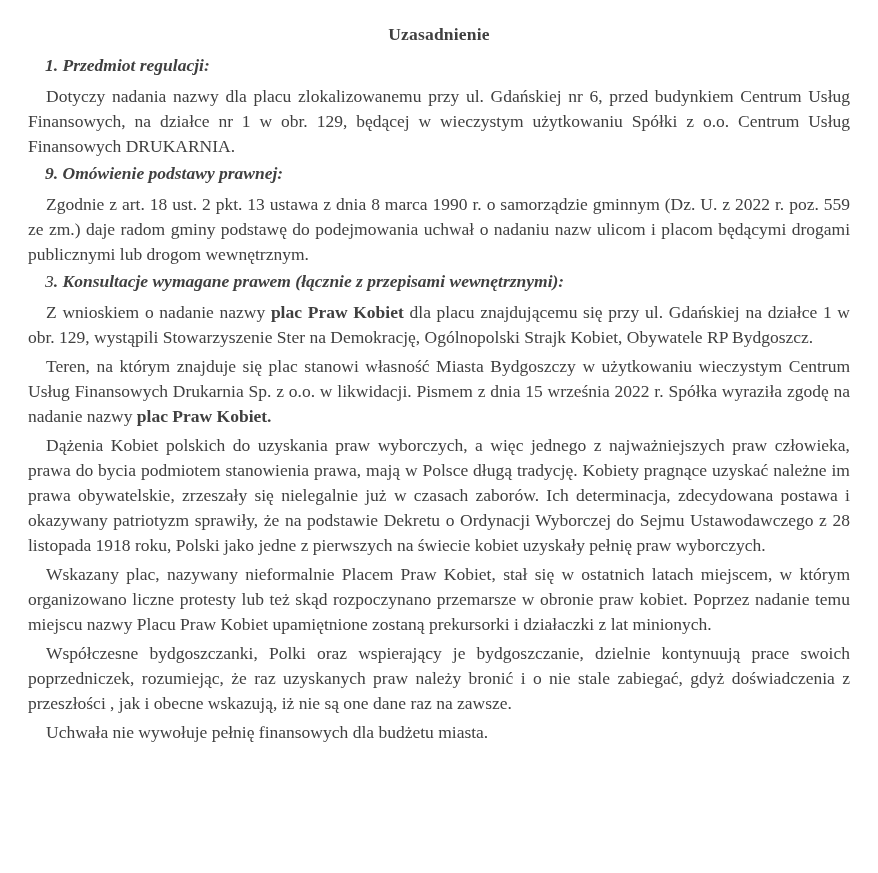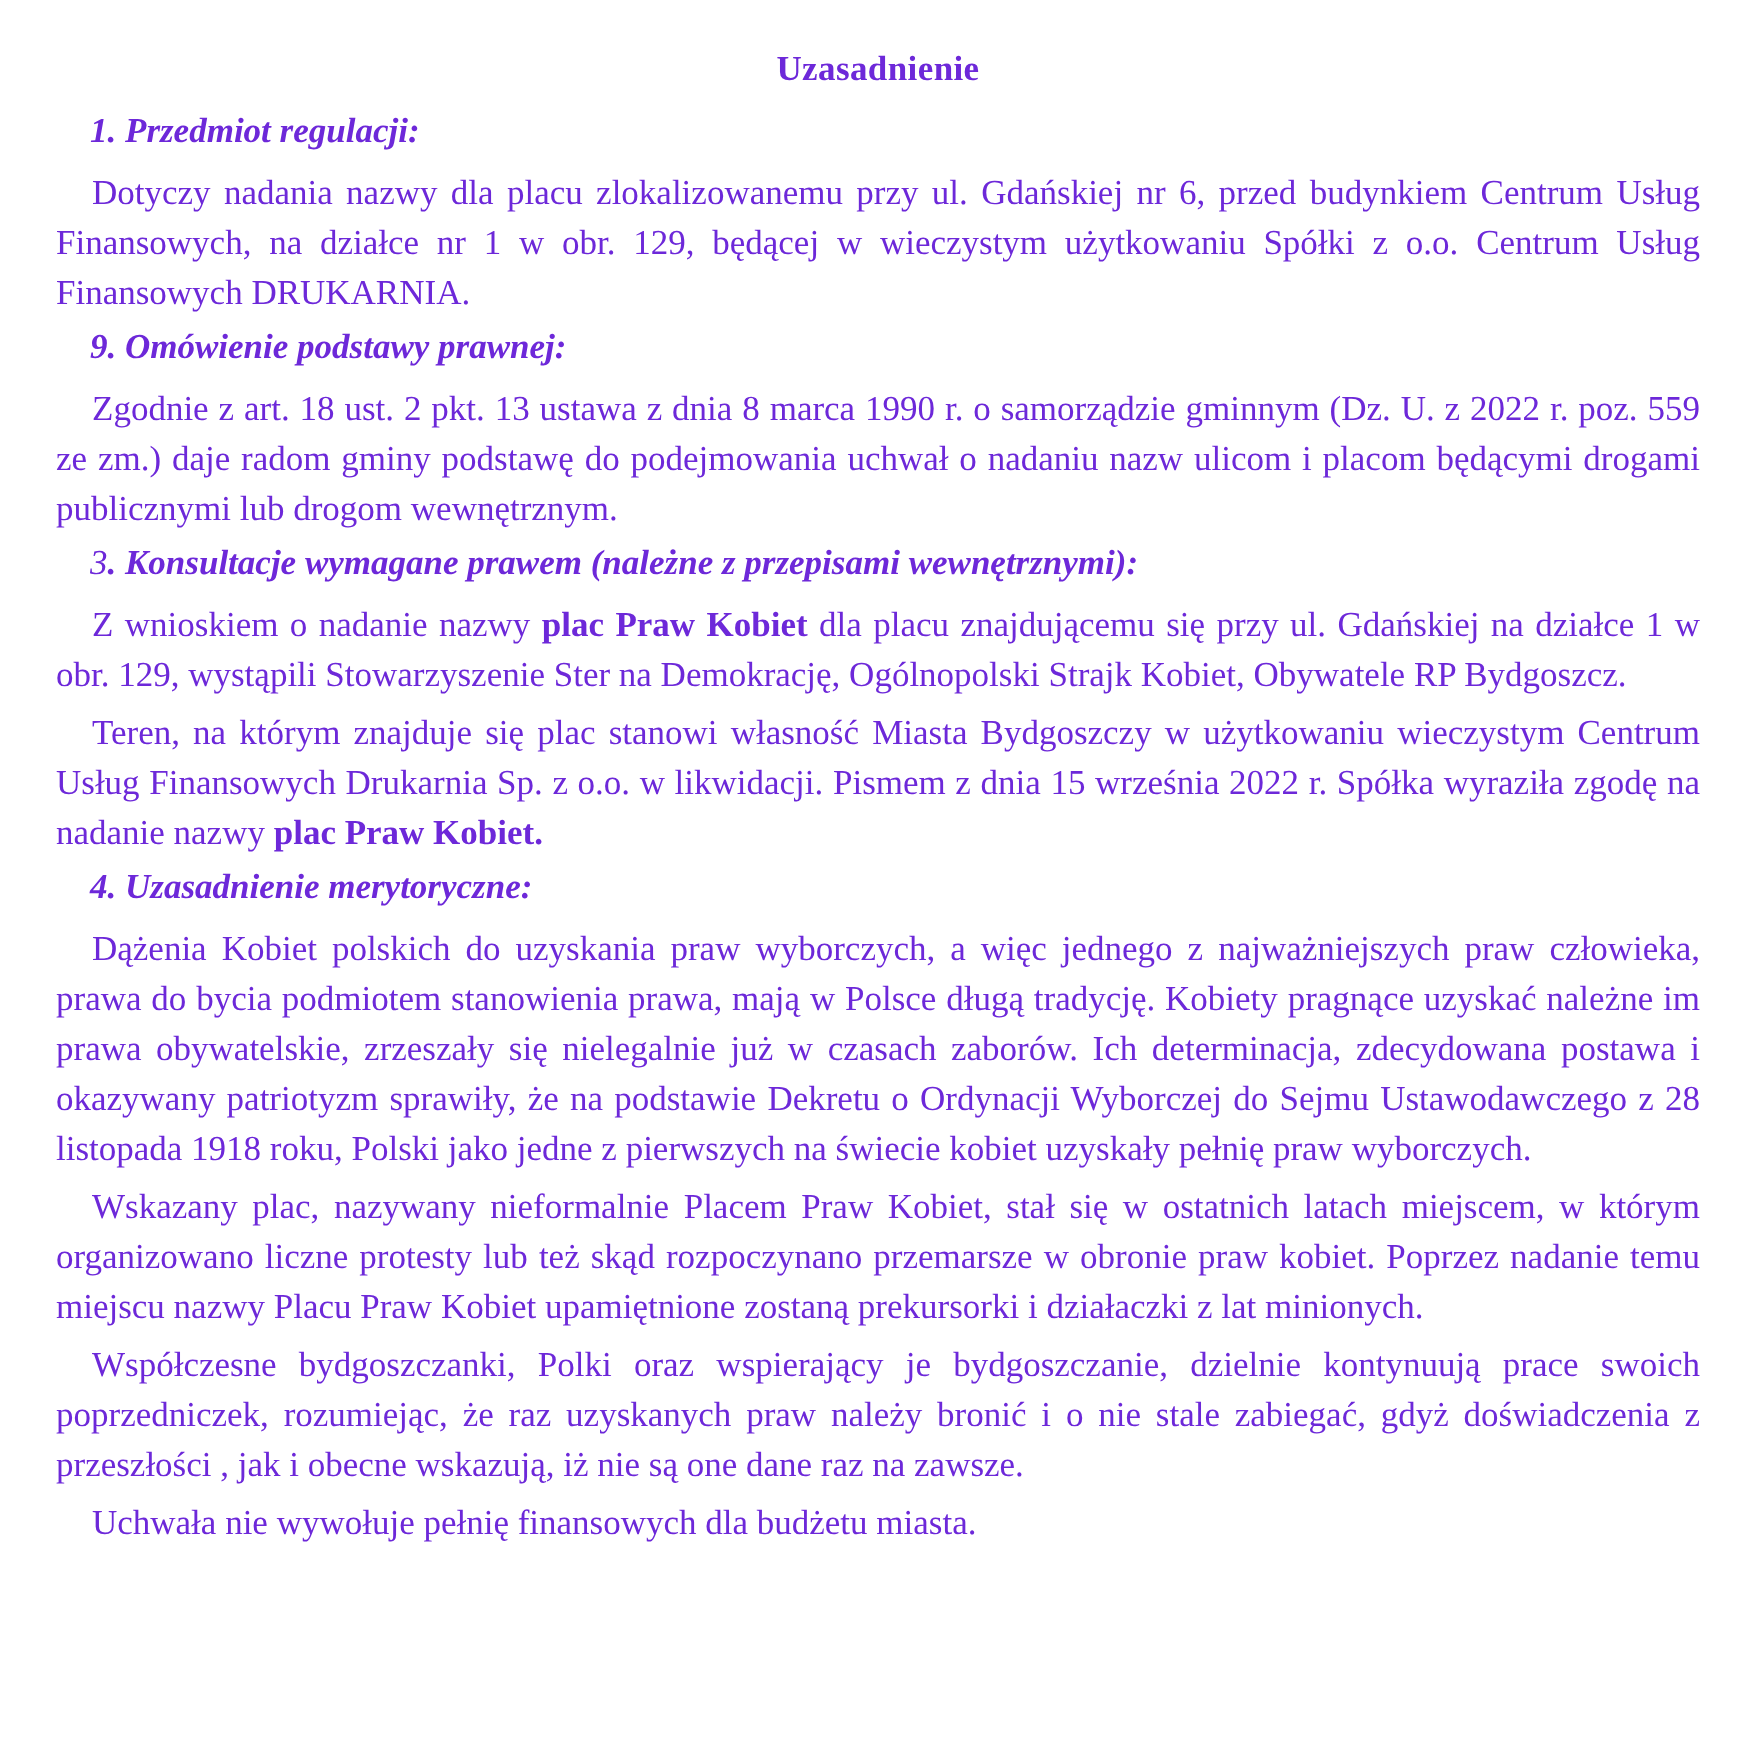--- a/index.html
+++ b/index.html
@@ -7,21 +7,21 @@
     padding: 0;
     background: #ffffff;
   }
   .page {
     position: relative;
     width: 878px;
     height: 873px;
     box-sizing: border-box;
     padding: 22px 28px 0 28px;
     background: #ffffff;
-    color: #6d28d9;
+    color: #404040;
     font-family: "Liberation Serif", "DejaVu Serif", serif;
     font-size: 17.5px;
     line-height: 25px;
     overflow: hidden;
   }
   .doc-title {
     text-align: center;
     font-weight: 700;
     margin: 0 0 6px 0;
     letter-spacing: 0.2px;
@@ -44,22 +44,21 @@
 </head>
 <body>
 
 <div class="page">
   <div class="doc-title">Uzasadnienie</div>
   <div>
       <div class="heading"><span class="b">1. Przedmiot regulacji:</span></div>
       <div class="para"><span>Dotyczy nadania nazwy dla placu zlokalizowanemu przy ul. Gdańskiej nr 6, przed budynkiem Centrum Usług Finansowych, na działce nr 1 w obr. 129, będącej w wieczystym użytkowaniu Spółki z o.o. Centrum Usług Finansowych DRUKARNIA.</span></div>
       <div class="heading"><span class="b">9. Omówienie podstawy prawnej:</span></div>
       <div class="para"><span>Zgodnie z art. 18 ust. 2 pkt. 13 ustawa z dnia 8 marca 1990 r. o samorządzie gminnym (Dz. U. z 2022 r. poz. 559 ze zm.) daje radom gminy podstawę do podejmowania uchwał o nadaniu nazw ulicom i placom będącymi drogami publicznymi lub drogom wewnętrznym.</span></div>
-      <div class="heading"><span>3</span><span class="b">. Konsultacje wymagane prawem (należne z przepisami wewnętrznymi):</span></div>
+      <div class="heading"><span>3</span><span class="b">. Konsultacje wymagane prawem (łącznie z przepisami wewnętrznymi):</span></div>
       <div class="para"><span>Z wnioskiem o nadanie nazwy </span><span class="b">plac Praw Kobiet</span><span> dla placu znajdującemu się przy ul. Gdańskiej na działce 1 w obr. 129, wystąpili Stowarzyszenie Ster na Demokrację, Ogólnopolski Strajk Kobiet, Obywatele RP Bydgoszcz.</span></div>
       <div class="para"><span>Teren, na którym znajduje się plac stanowi własność Miasta Bydgoszczy w użytkowaniu wieczystym Centrum Usług Finansowych Drukarnia Sp. z o.o. w likwidacji. Pismem z dnia 15 września 2022 r. Spółka wyraziła zgodę na nadanie nazwy </span><span class="b">plac Praw Kobiet.</span></div>
-      <div class="heading"><span class="b">4. Uzasadnienie merytoryczne:</span></div>
       <div class="para"><span>Dążenia Kobiet polskich do uzyskania praw wyborczych, a więc jednego z najważniejszych praw człowieka, prawa do bycia podmiotem stanowienia prawa, mają w Polsce długą tradycję. Kobiety pragnące uzyskać należne im prawa obywatelskie, zrzeszały się nielegalnie już w czasach zaborów. Ich determinacja, zdecydowana postawa i okazywany patriotyzm sprawiły, że na podstawie Dekretu o Ordynacji Wyborczej do Sejmu Ustawodawczego z 28 listopada 1918 roku, Polski jako jedne z pierwszych na świecie kobiet uzyskały pełnię praw wyborczych.</span></div>
       <div class="para"><span>Wskazany plac, nazywany nieformalnie Placem Praw Kobiet, stał się w ostatnich latach miejscem, w którym organizowano liczne protesty lub też skąd rozpoczynano przemarsze w obronie praw kobiet. Poprzez nadanie temu miejscu nazwy Placu Praw Kobiet upamiętnione zostaną prekursorki i działaczki z lat minionych.</span></div>
       <div class="para"><span>Współczesne bydgoszczanki, Polki oraz wspierający je bydgoszczanie, dzielnie kontynuują prace swoich poprzedniczek, rozumiejąc, że raz uzyskanych praw należy bronić i o nie stale zabiegać, gdyż doświadczenia z przeszłości , jak i obecne wskazują, iż nie są one dane raz na zawsze.</span></div>
       <div class="para"><span>Uchwała nie wywołuje pełnię finansowych dla budżetu miasta.</span></div>
     </div>
 </div>
 
 </body></html>

